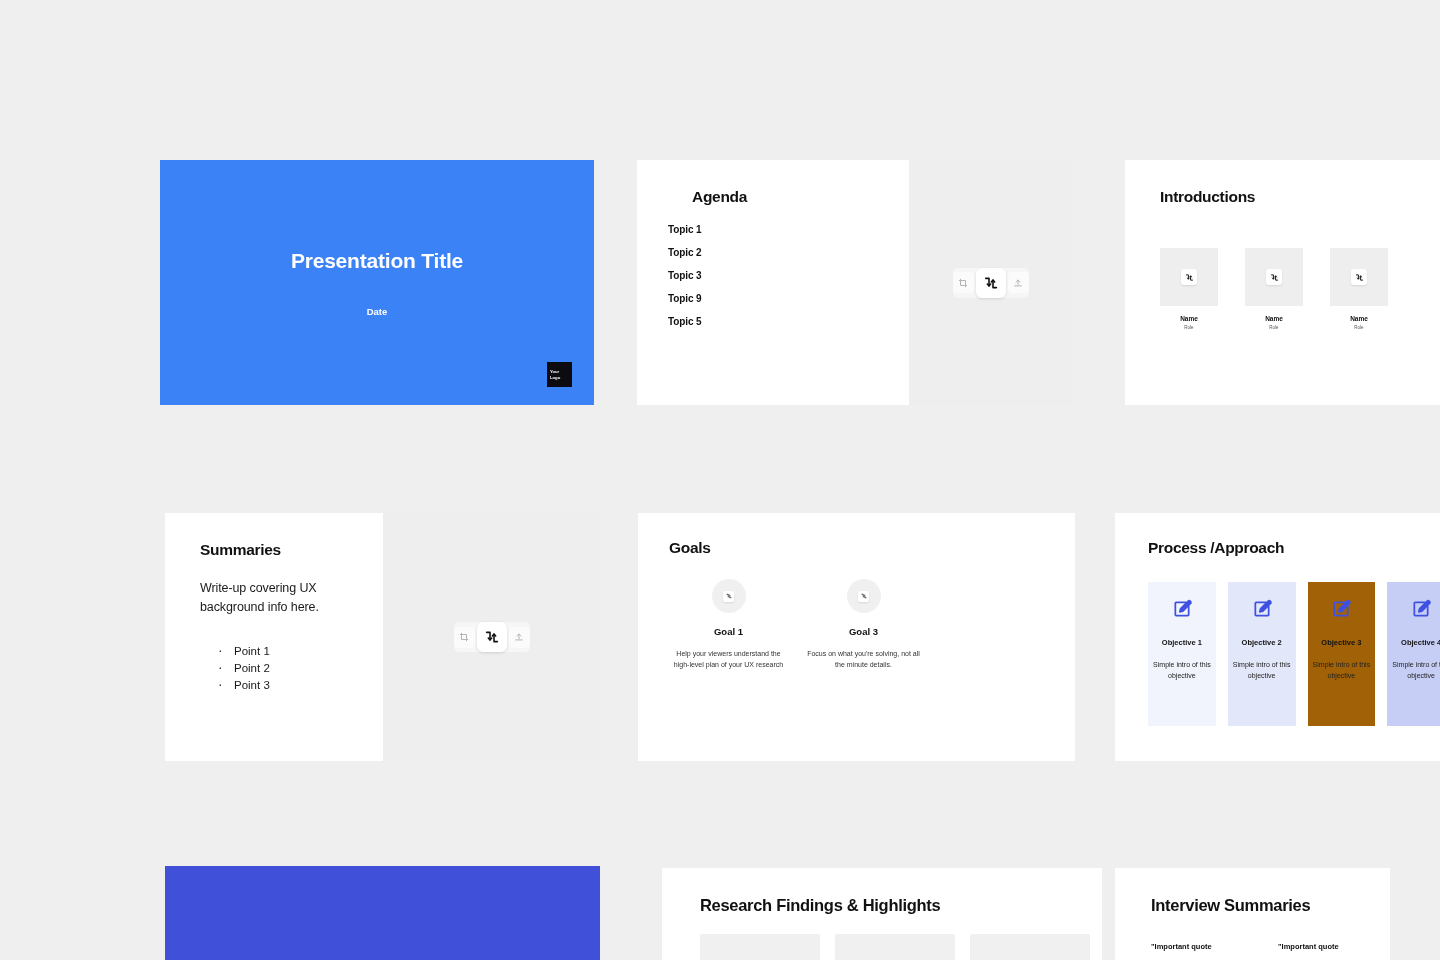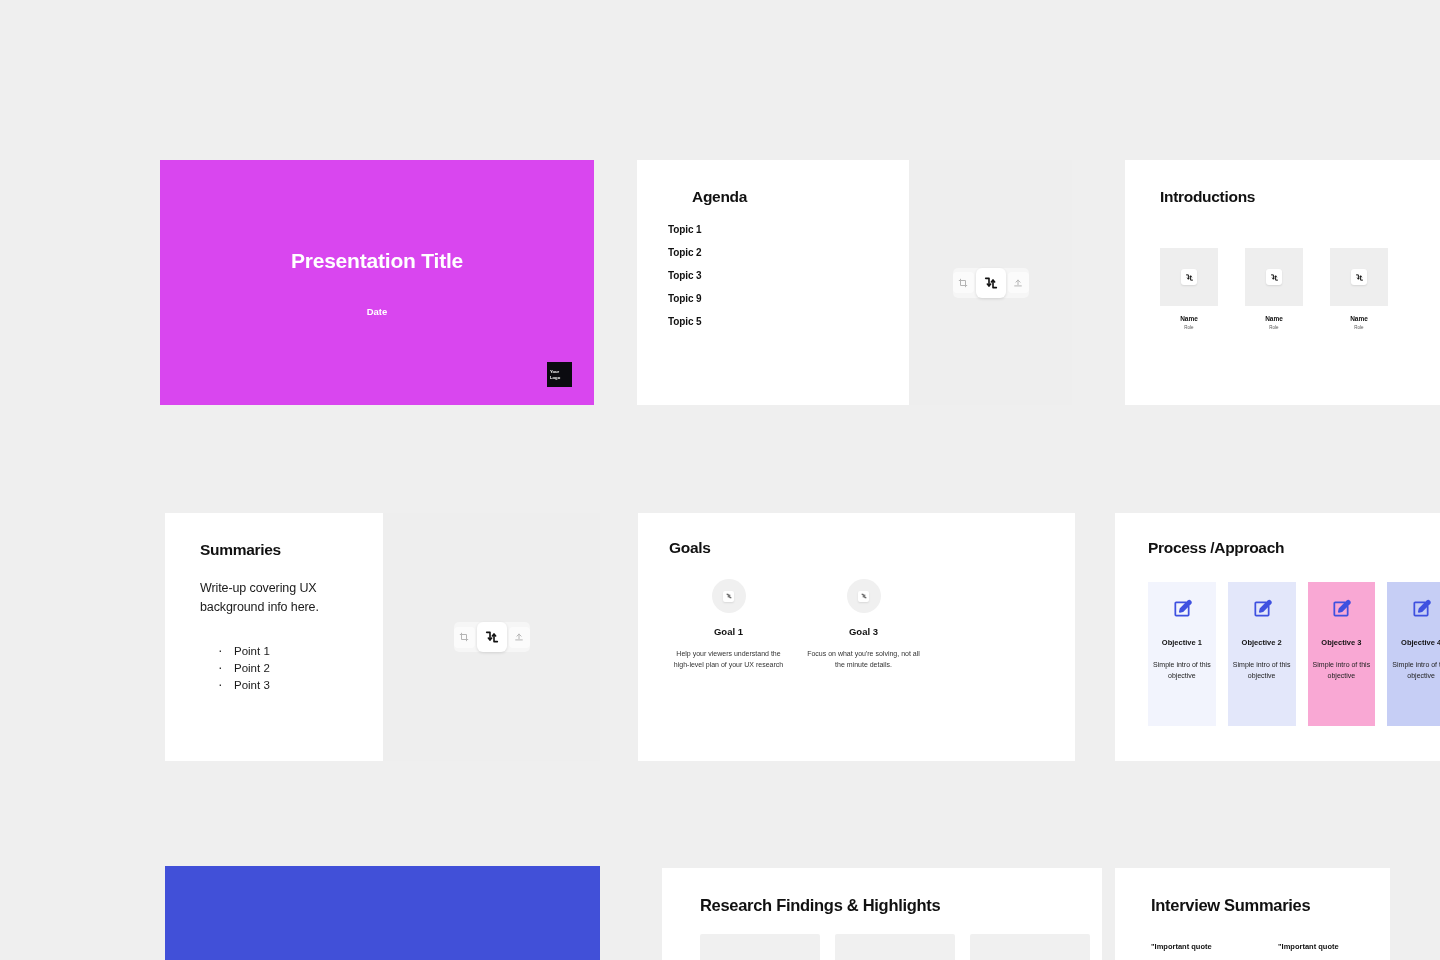--- a/index.html
+++ b/index.html
@@ -261,21 +261,21 @@
     font-weight: bold;
     color: #111111;
     line-height: 1.5;
   }
 </style>
 </head>
 <body style="background: rgb(239, 239, 239);">
 
 <div class="canvas">
 
-  <div class="slide slide-blue" id="slide-title-card" style="background: #d946ef;">
+  <div class="slide slide-blue" id="slide-title-card" style="background: #3b82f6;">
     <div class="big-title">Presentation Title</div>
     <div class="date-text">Date</div>
     <div class="logo-box">
       <span>Your</span>
       <span>Logo</span>
     </div>
   </div>
 
   <div class="slide" id="slide-agenda">
     <div class="text-col">
@@ -455,21 +455,21 @@
         <span class="obj-icon">
           <svg viewBox="0 0 24 24" fill="none" stroke="#3f51e0" stroke-width="2.1" stroke-linecap="round" stroke-linejoin="round">
             <path d="M16.5 4H5a1 1 0 0 0-1 1v14a1 1 0 0 0 1 1h14a1 1 0 0 0 1-1V9"></path>
             <path d="M19.4 2.6a2 2 0 0 1 2.8 2.8L13 14.6l-3.6.8.8-3.6z" fill="#3f51e0" stroke="#3f51e0"></path>
           </svg>
         </span>
         <div class="obj-name">Objective 2</div>
         <div class="obj-desc">Simple intro of this objective</div>
       </div>
 
-      <div class="obj-card" style="background: #f9a8d4;">
+      <div class="obj-card" style="background: #a16207;">
         <span class="obj-icon">
           <svg viewBox="0 0 24 24" fill="none" stroke="#3f51e0" stroke-width="2.1" stroke-linecap="round" stroke-linejoin="round">
             <path d="M16.5 4H5a1 1 0 0 0-1 1v14a1 1 0 0 0 1 1h14a1 1 0 0 0 1-1V9"></path>
             <path d="M19.4 2.6a2 2 0 0 1 2.8 2.8L13 14.6l-3.6.8.8-3.6z" fill="#3f51e0" stroke="#3f51e0"></path>
           </svg>
         </span>
         <div class="obj-name">Objective 3</div>
         <div class="obj-desc">Simple intro of this objective</div>
       </div>
 

